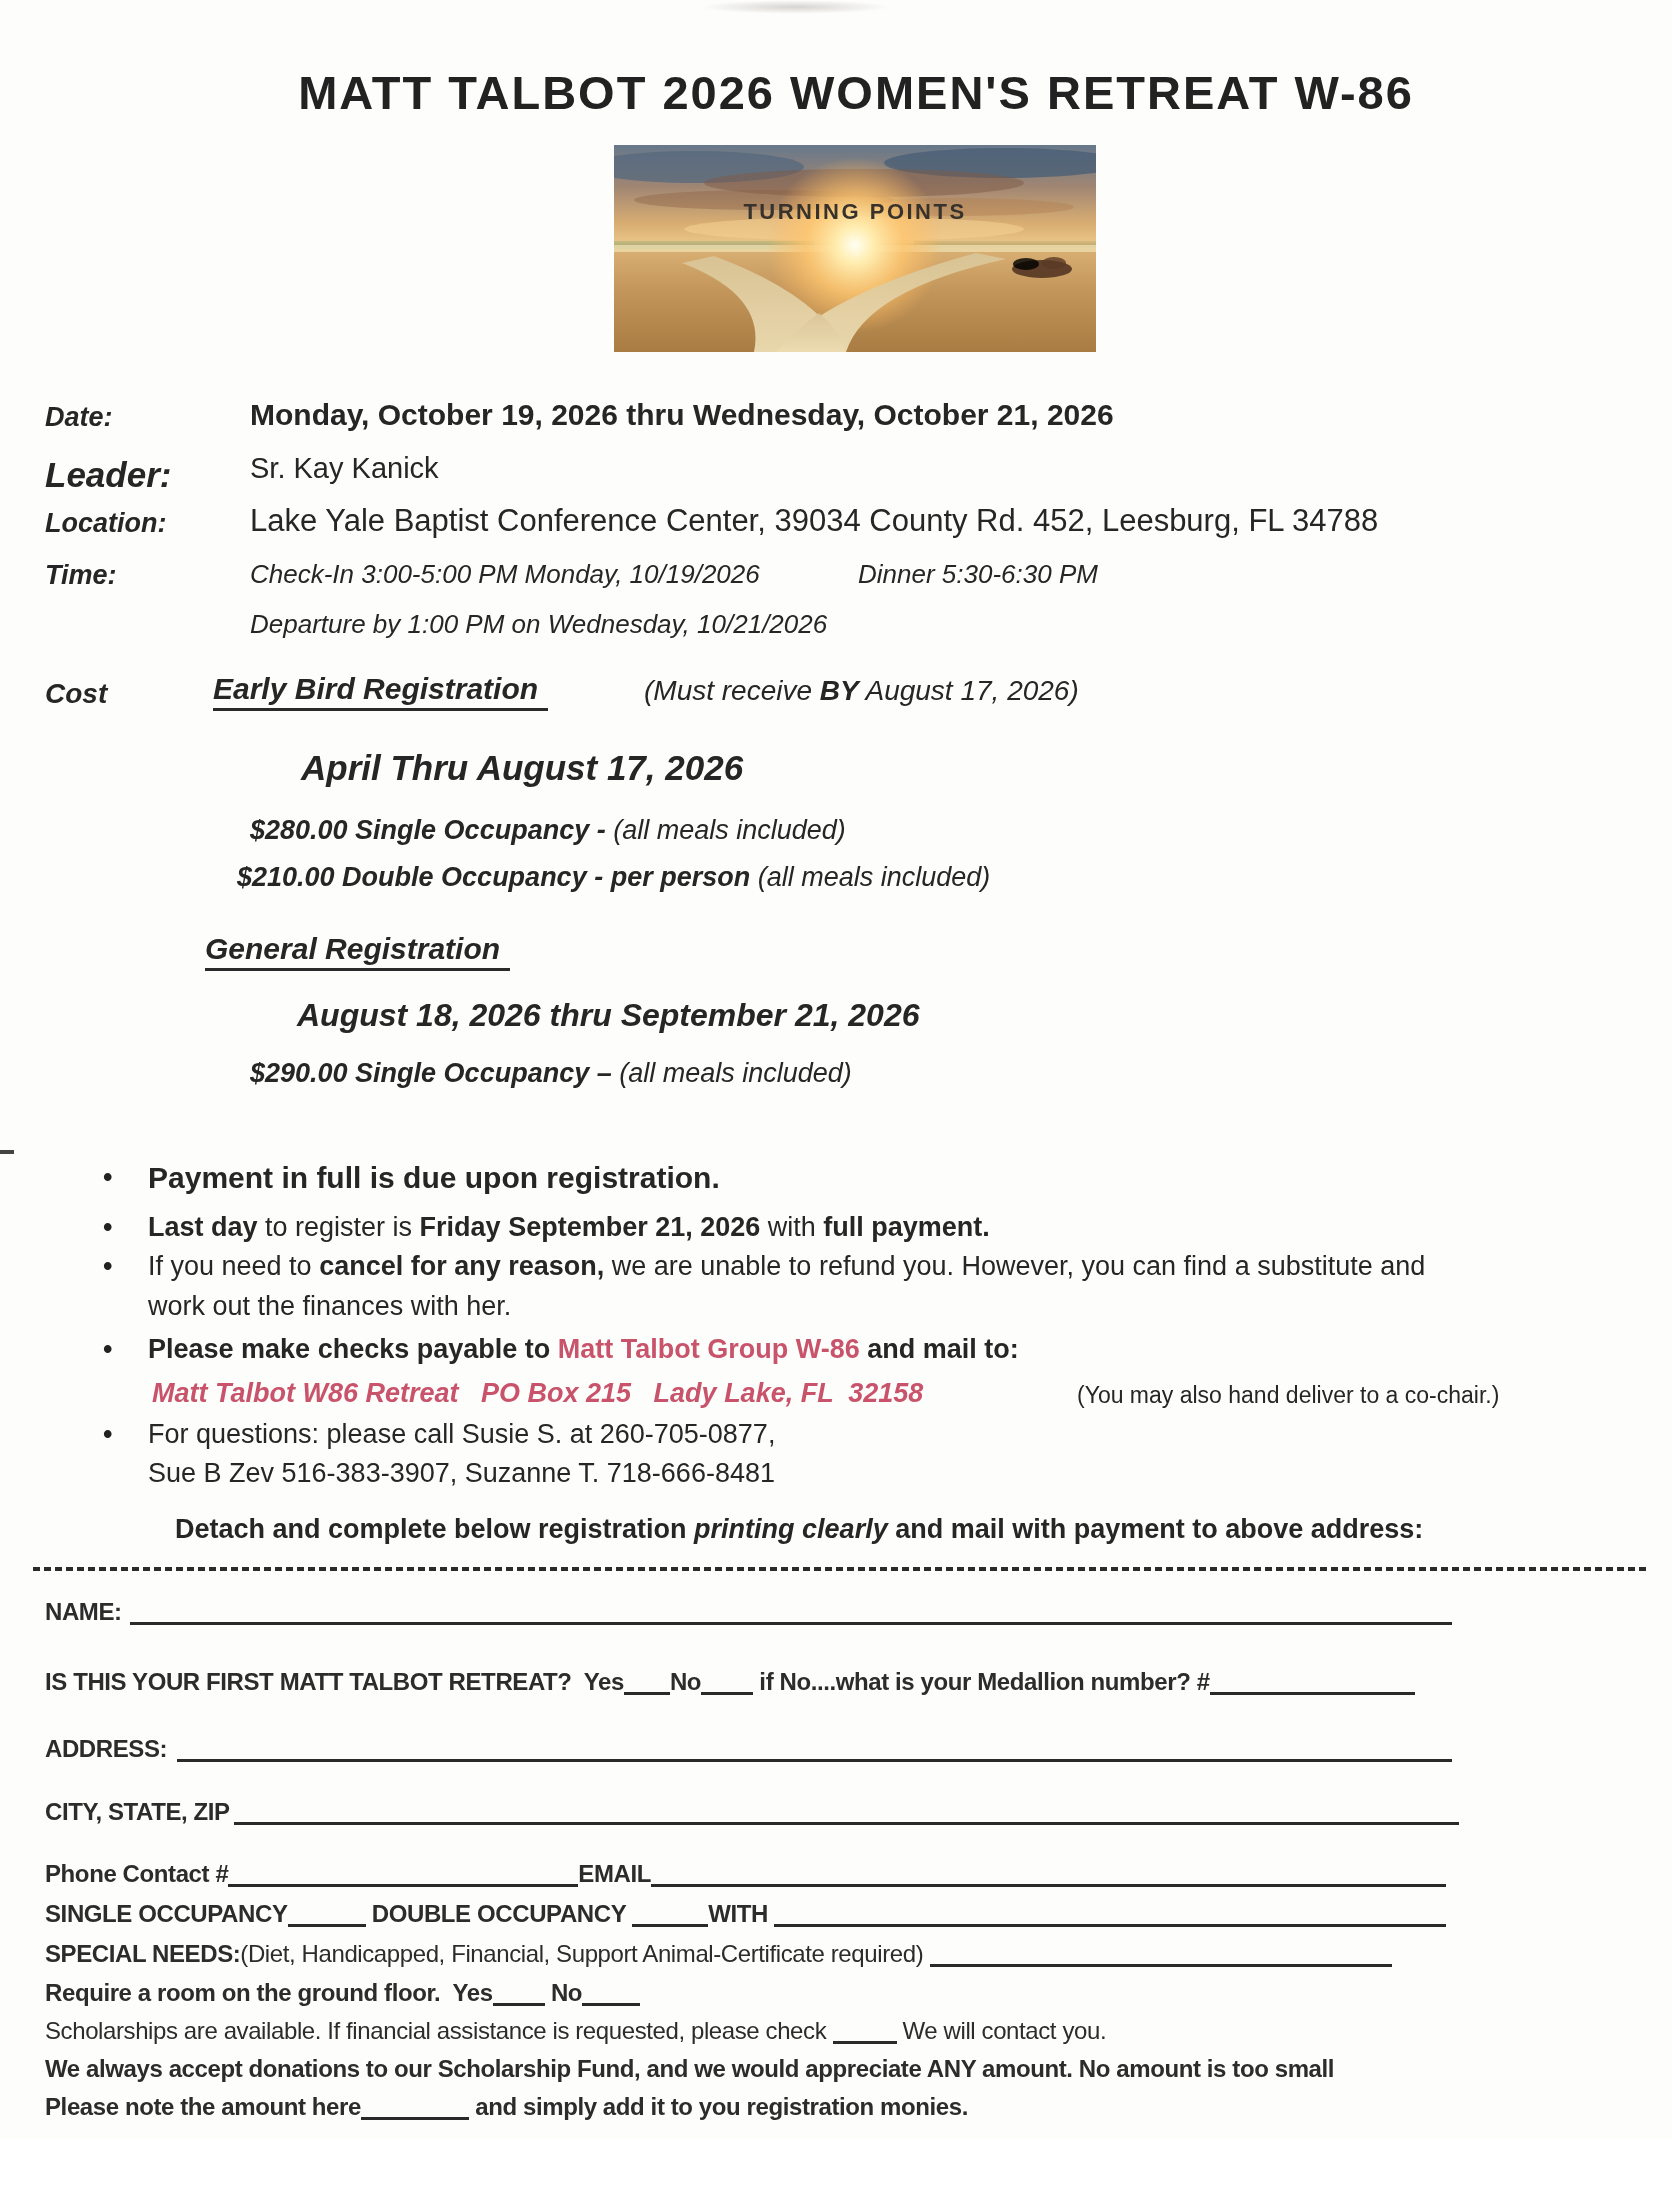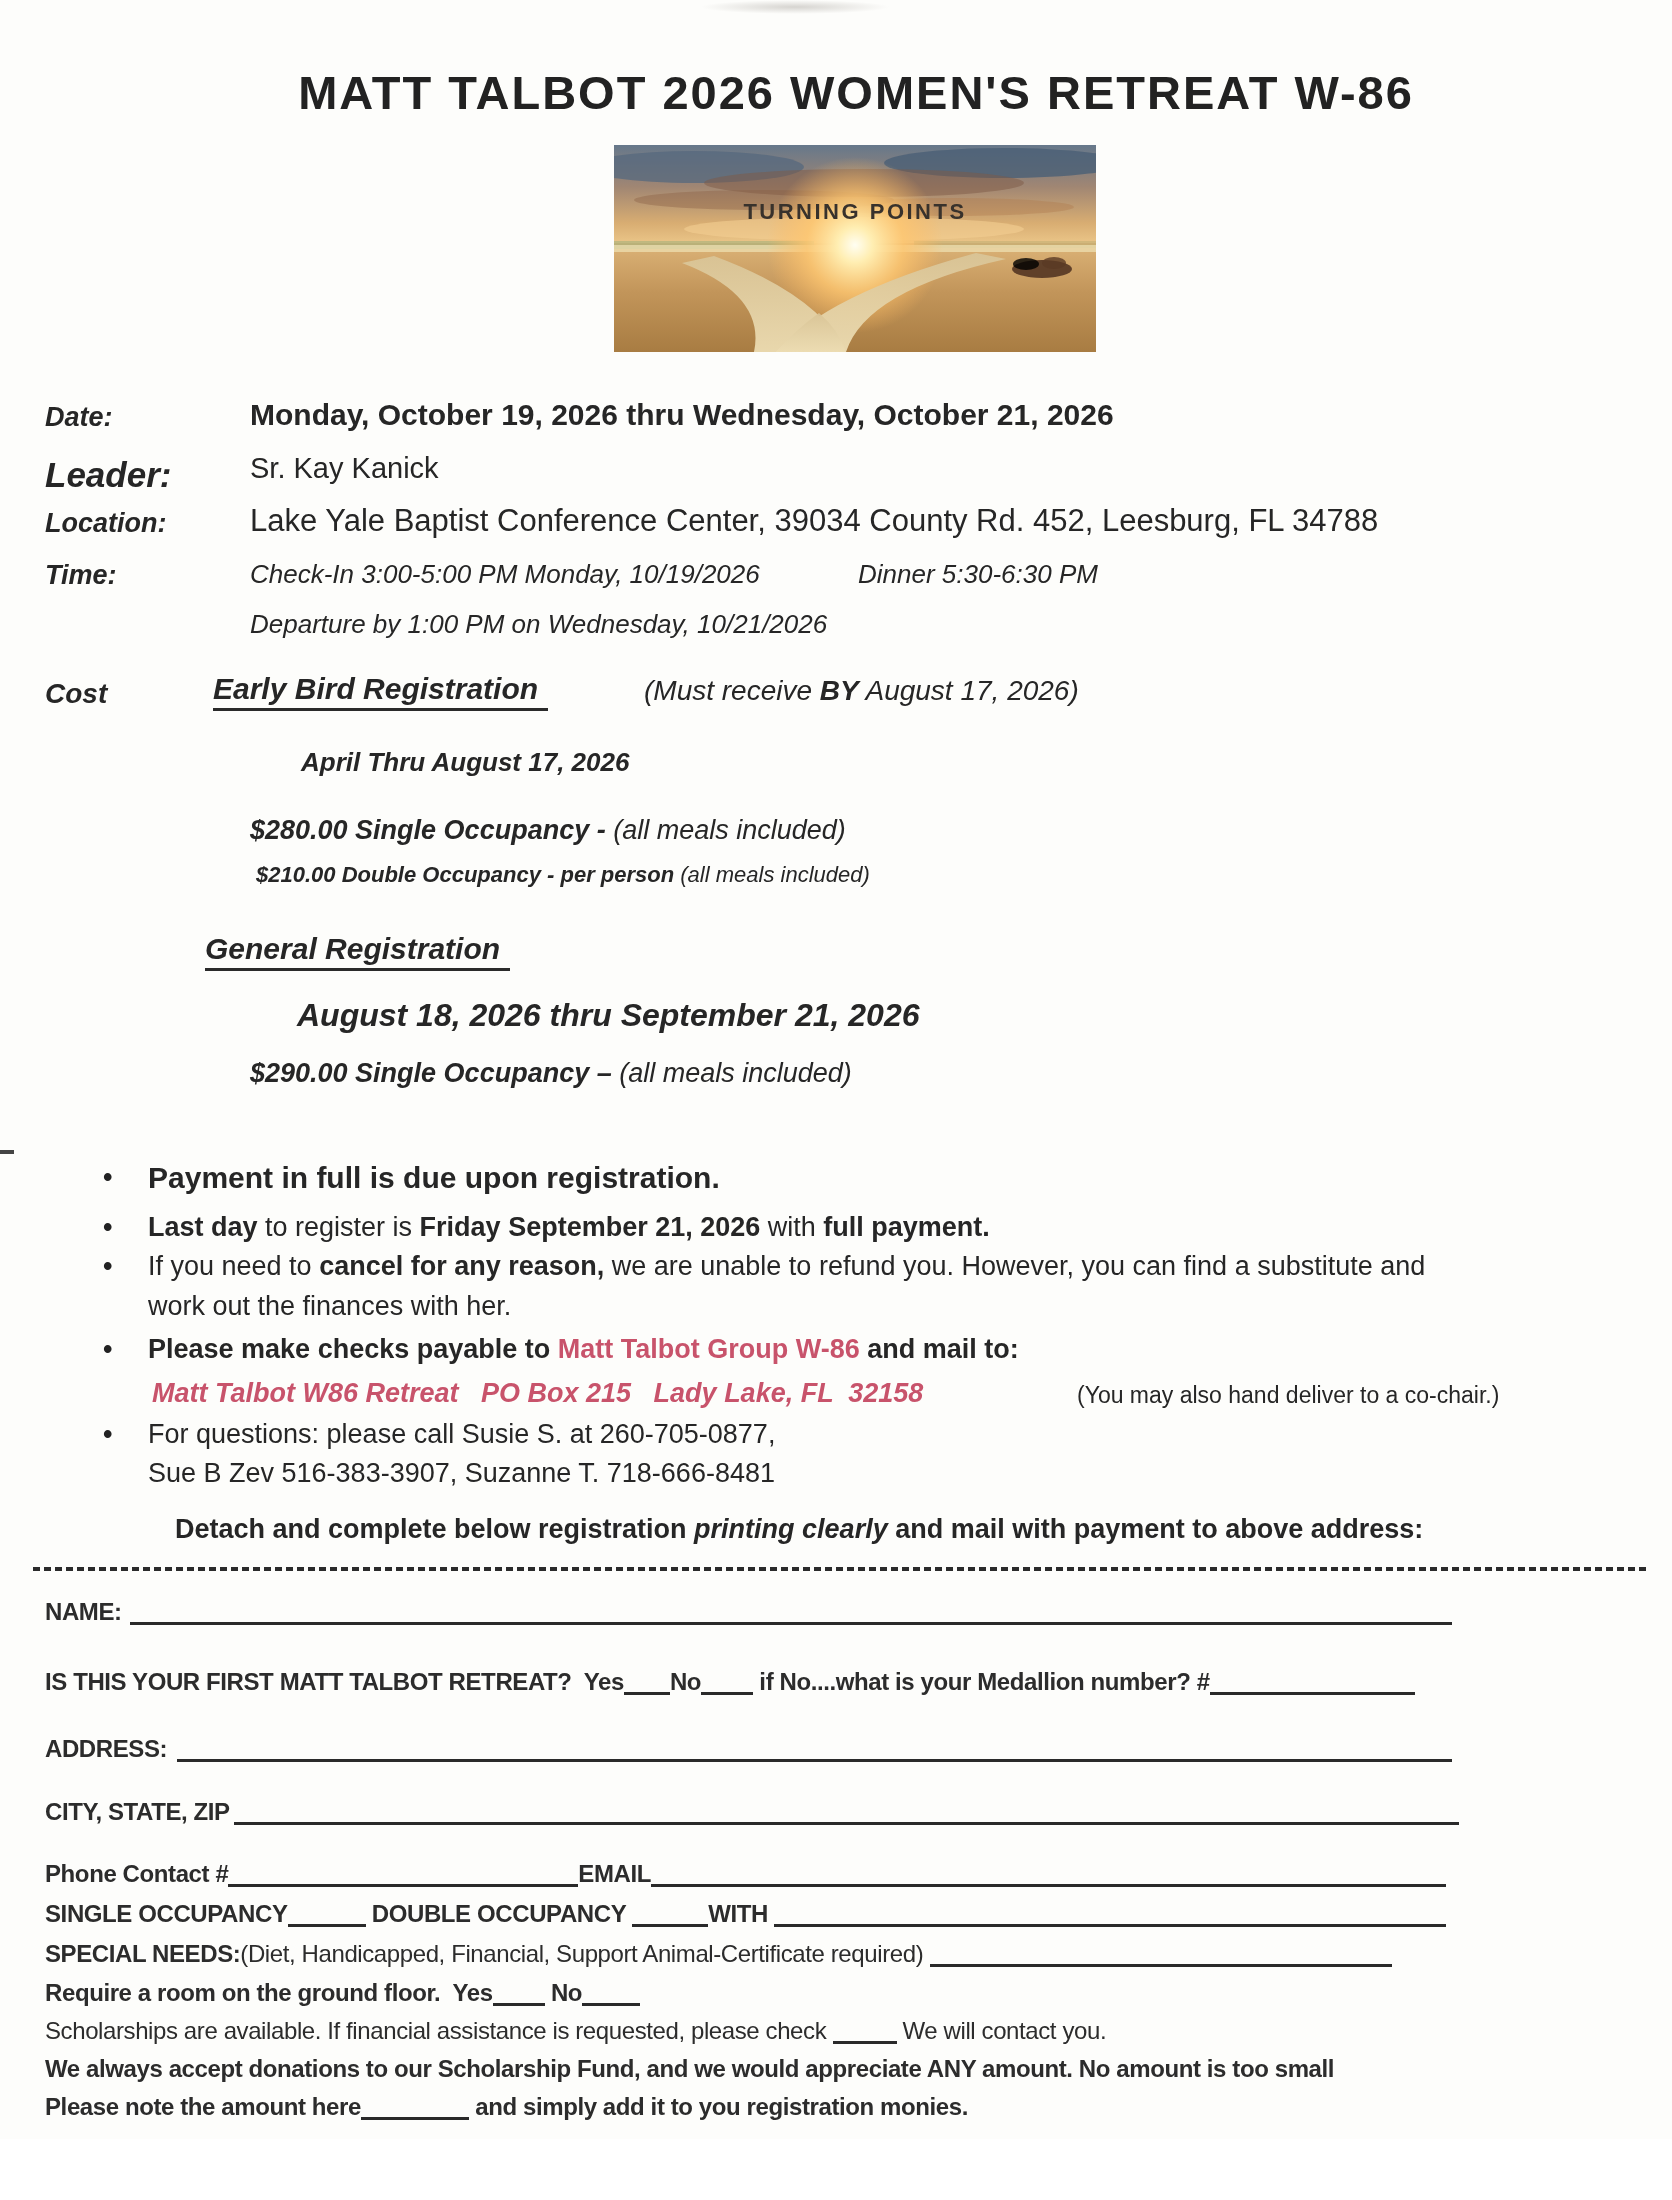--- a/index.html
+++ b/index.html
@@ -119,24 +119,24 @@
 
   <div class="line bi" style="left:45px;top:560px;font-size:27px;">Time:</div>
   <div class="line i" style="left:250px;top:560px;font-size:26px;">Check-In 3:00-5:00 PM Monday, 10/19/2026</div>
   <div class="line i" style="left:858px;top:560px;font-size:26px;">Dinner 5:30-6:30 PM</div>
   <div class="line i" style="left:250px;top:610px;font-size:26px;">Departure by 1:00 PM on Wednesday, 10/21/2026</div>
 
   <div class="line bi" style="left:45px;top:678px;font-size:28px;">Cost</div>
   <div class="line bi" style="left:213px;top:672px;font-size:30px;"><span class="uhead">Early Bird Registration</span></div>
   <div class="line i" style="left:644px;top:675px;font-size:28px;"><span>(Must receive </span><span class="b">BY</span><span> August 17, 2026)</span></div>
 
-  <div class="line bi" style="left:301px;top:748px;font-size:26px;">April Thru August 17, 2026</div>
+  <div class="line bi" style="left:301px;top:748px;font-size:35px;">April Thru August 17, 2026</div>
 
   <div class="line" style="left:250px;top:815px;font-size:27px;"><span class="bi">$280.00 Single Occupancy - </span><span class="i">(all meals included)</span></div>
-  <div class="line" style="left:256px;top:862px;font-size:22px;"><span class="bi">$210.00 Double Occupancy - per person </span><span class="i">(all meals included)</span></div>
+  <div class="line" style="left:237px;top:862px;font-size:27px;"><span class="bi">$210.00 Double Occupancy - per person </span><span class="i">(all meals included)</span></div>
 
   <div class="line bi" style="left:205px;top:932px;font-size:30px;"><span class="uhead">General Registration</span></div>
   <div class="line bi" style="left:297px;top:997px;font-size:32px;">August 18, 2026 thru September 21, 2026</div>
 
   <div class="line" style="left:250px;top:1058px;font-size:27px;"><span class="bi">$290.00 Single Occupancy – </span><span class="i">(all meals included)</span></div>
 
   <div class="bullet-dot" style="left:103px;top:1162px;">•</div>
   <div class="line b" style="left:148px;top:1161px;font-size:30px;">Payment in full is due upon registration.</div>
 
   <div class="bullet-dot" style="left:103px;top:1212px;">•</div>

